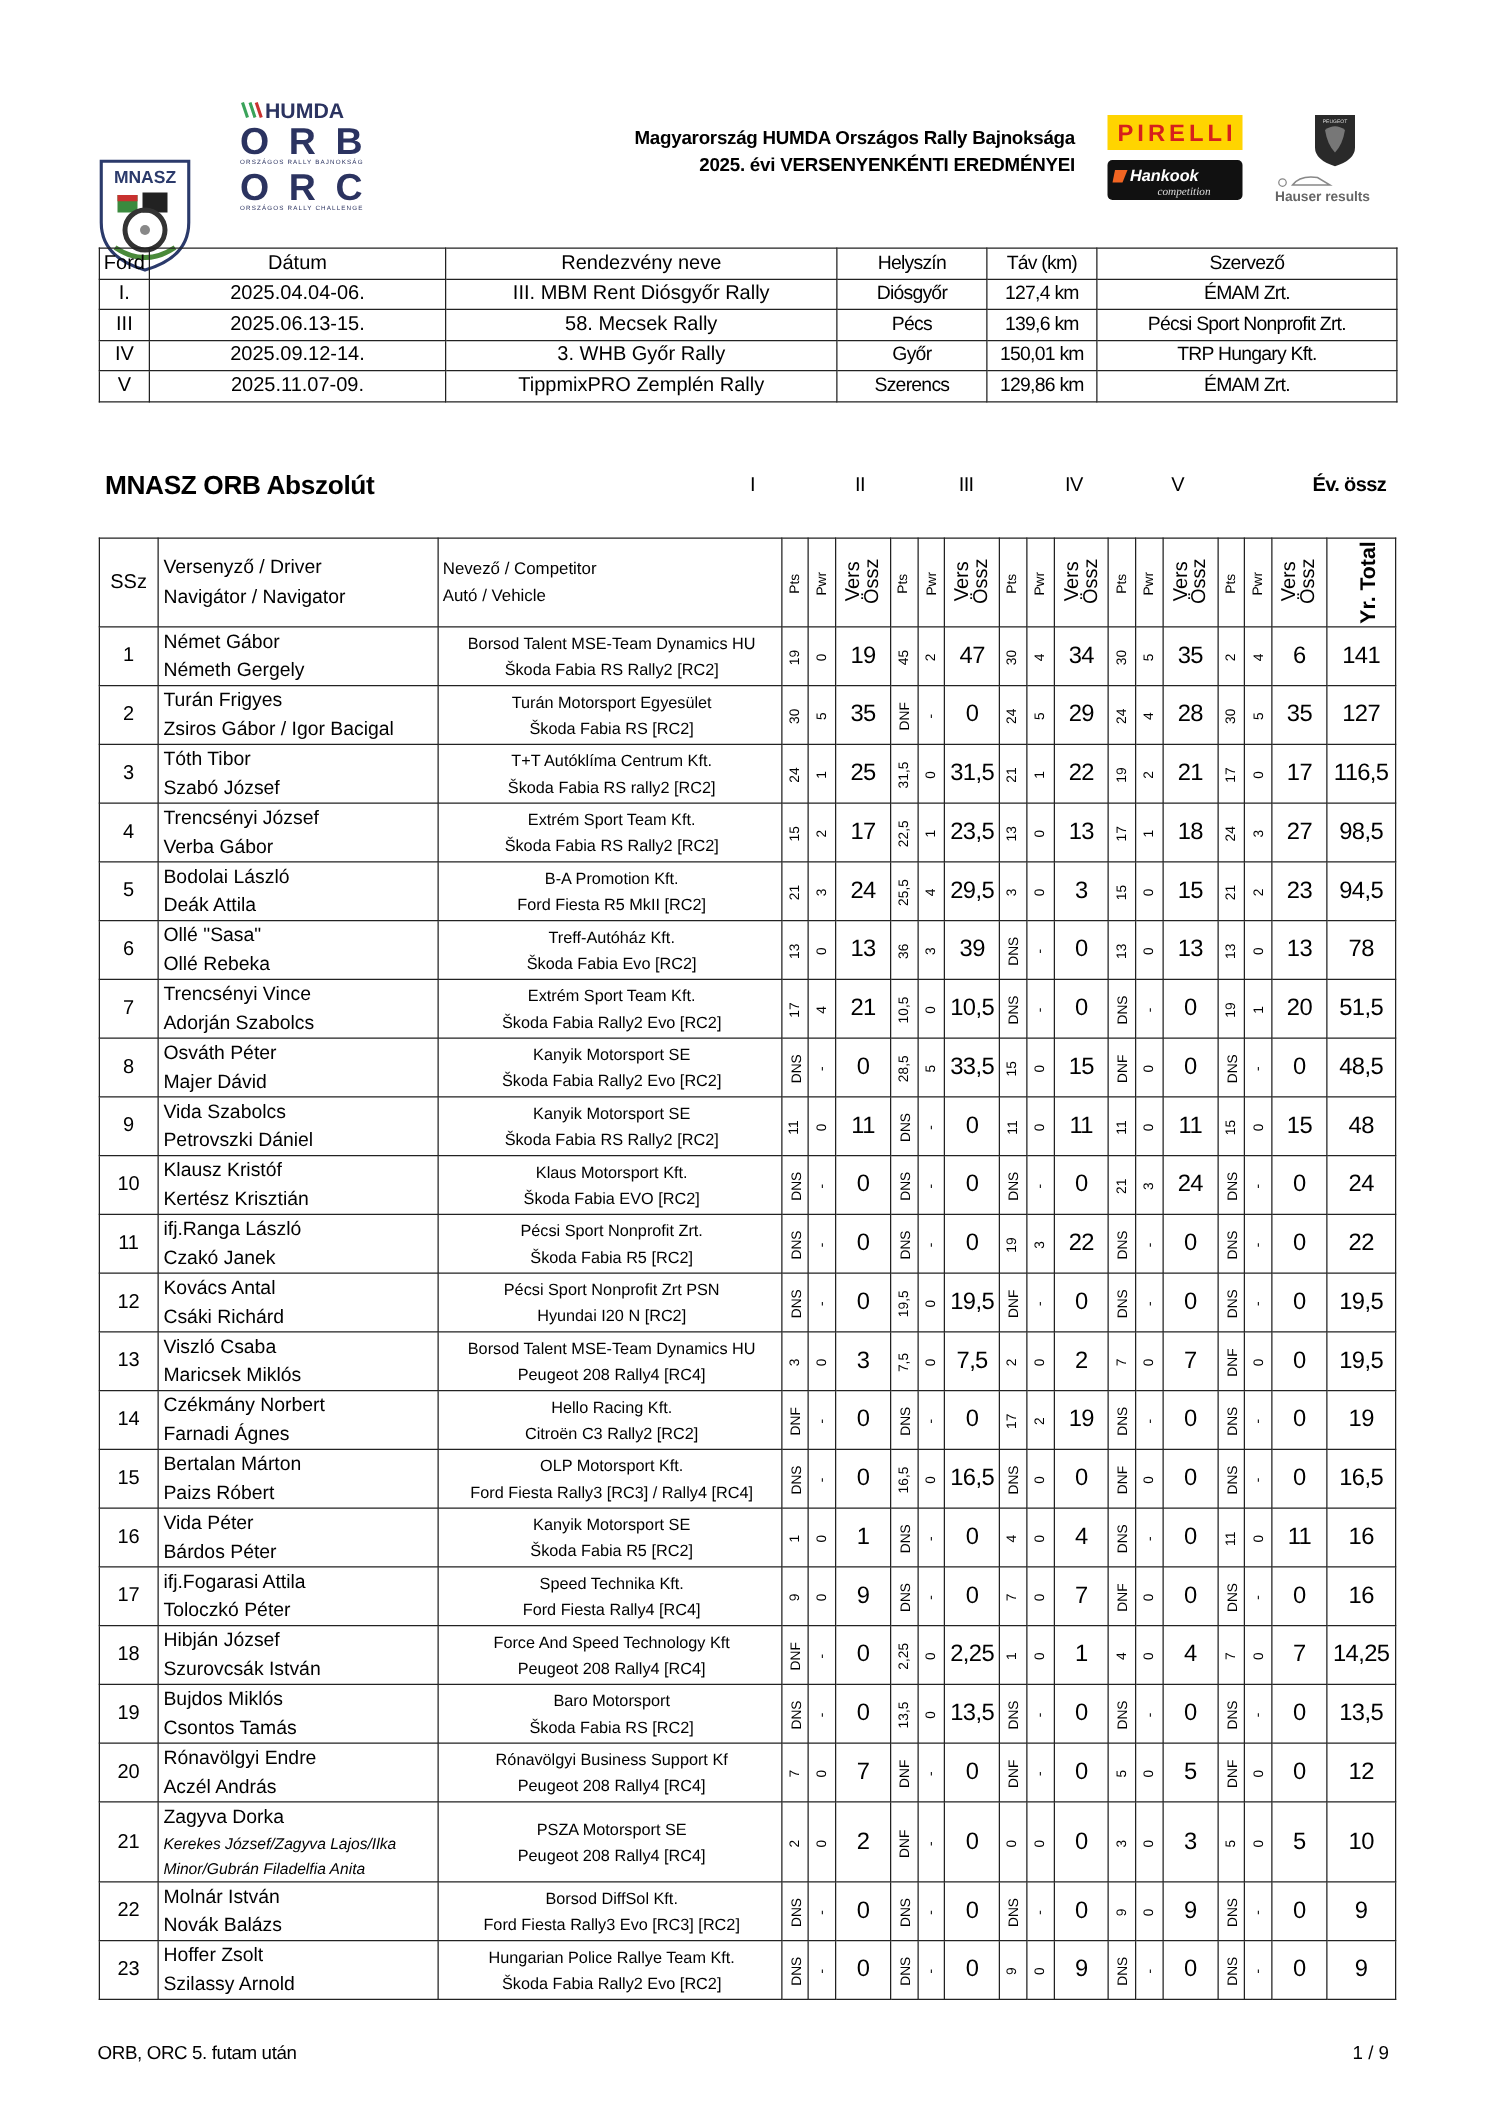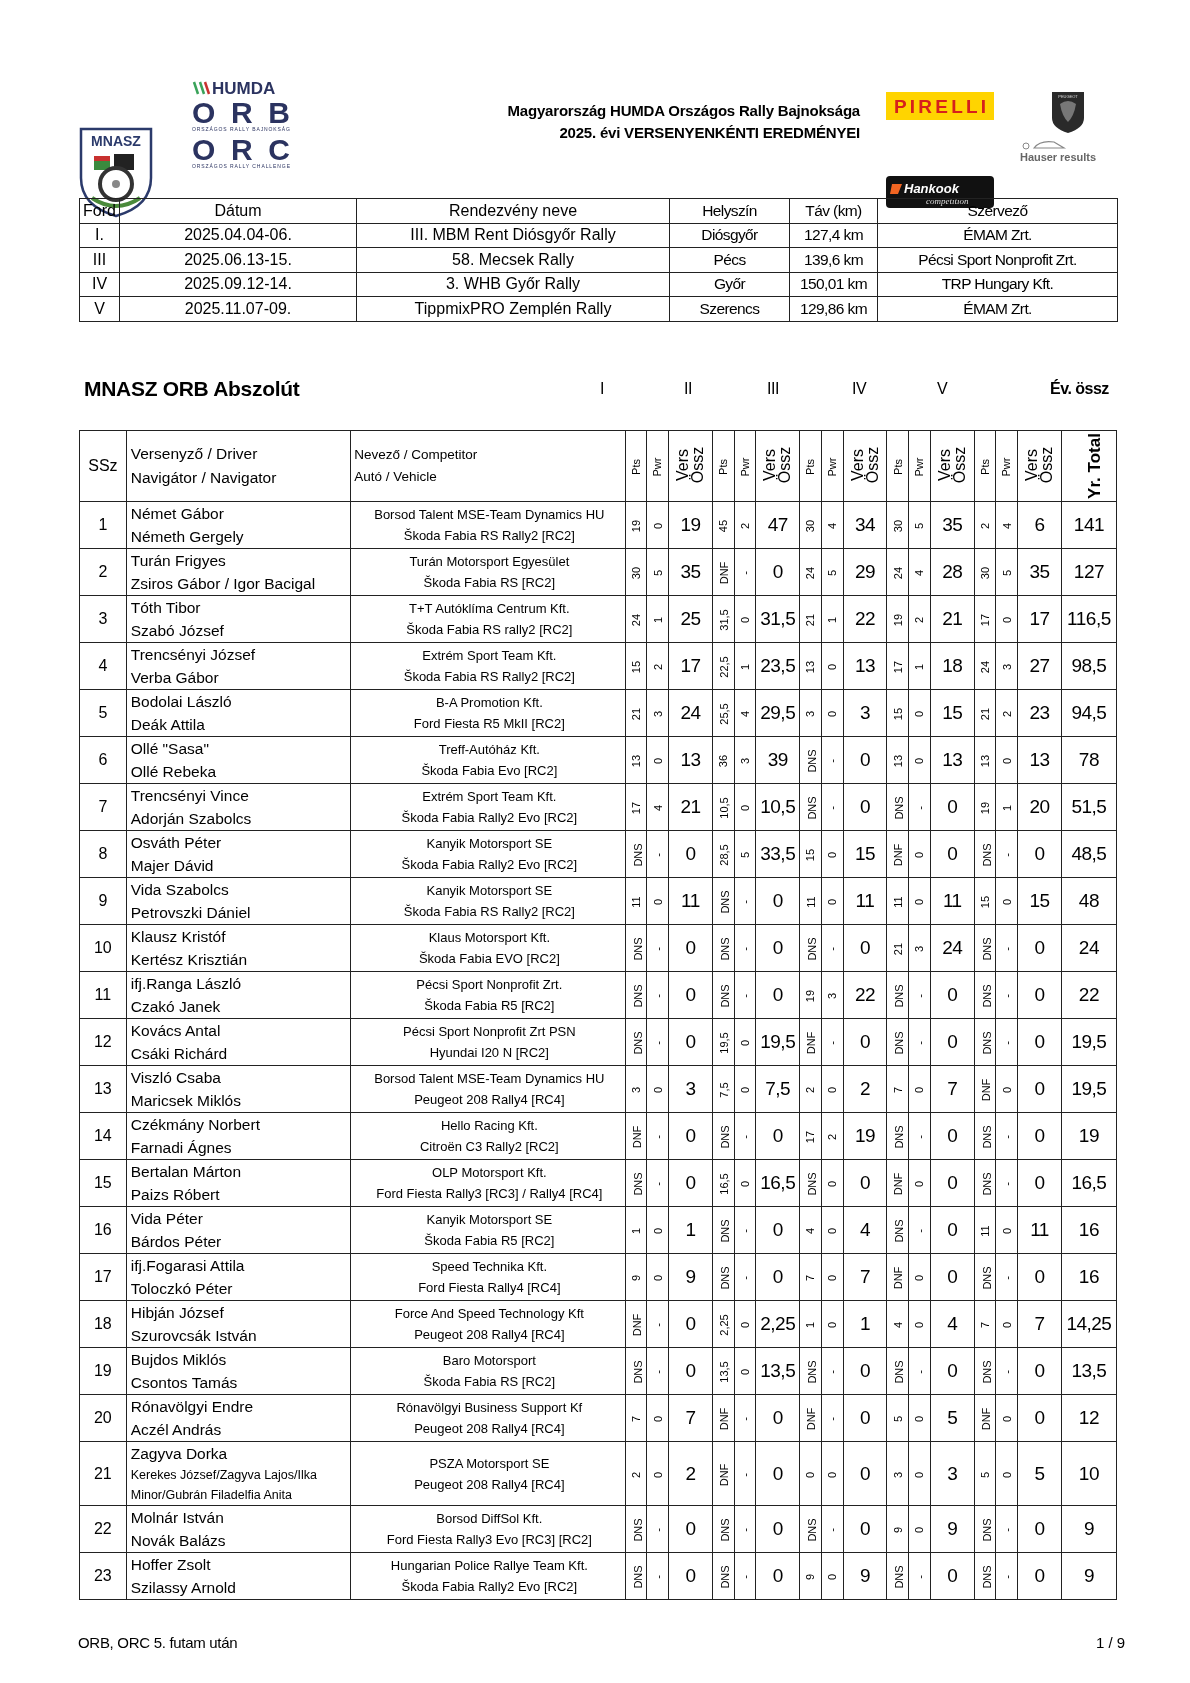--- a/index.html
+++ b/index.html
@@ -3,21 +3,21 @@
 <meta charset="utf-8">
 <style>
   html, body { margin: 0; padding: 0; background: #ffffff; }
   body { width: 1190px; height: 1683px; position: relative; font-family: "Liberation Sans", sans-serif; color: #000; overflow: hidden; }
 
   
   .logo { position: absolute; }
   #mnasz-logo { left: 78px; top: 82px; width: 76px; height: 92px; margin-top: 44px; }
   #humda-logo { left: 192px; top: 80px; width: 102px; height: 92px; }
   #pirelli-logo { left: 886px; top: 92px; width: 108px; height: 28px; background: #ffd400; }
-  #hankook-logo { left: 886px; top: 128px; width: 108px; height: 32px; background: #111; border-radius: 4px; margin-top: 48px; }
+  #hankook-logo { left: 886px; top: 128px; width: 108px; height: 32px; background: #111; border-radius: 4px; }
   #peugeot-logo { left: 1048px; top: 90px; width: 40px; height: 44px; }
   #hauser-logo { left: 1020px; top: 138px; width: 80px; height: 26px; }
 
   .header-title { position: absolute; left: 330px; width: 530px; top: 100px; text-align: right; font-family: "Liberation Sans", sans-serif; font-weight: bold; font-size: 15px; line-height: 22px; letter-spacing: -0.2px; }
 
   
   table { border-collapse: collapse; }
   #events-table { position: absolute; left: 79px; top: 198px; width: 1038px; table-layout: fixed; }
   #events-table td, #events-table th { border: 1.5px solid #222; height: 23.5px; padding: 0; font-size: 16px; font-weight: normal; text-align: center; white-space: nowrap; overflow: hidden; }
   #events-table .narrow { font-family: "Liberation Sans", sans-serif; font-size: 15.5px; letter-spacing: -0.6px; }
@@ -28,34 +28,34 @@
   #year-total-label { position: absolute; left: 1050px; top: 380px; font-size: 16px; font-weight: bold; letter-spacing: -0.5px; }
 
   
   #results-table { position: absolute; left: 79px; top: 430px; width: 1038px; table-layout: fixed; }
   #results-table td, #results-table th { border: 1.5px solid #222; padding: 0; font-weight: normal; text-align: center; vertical-align: middle; overflow: hidden; }
   #results-table thead th { height: 70px; }
   #results-table tbody tr { height: 46px; }
   #results-table tbody tr.tall { height: 61px; }
   .ssz { font-size: 16px; }
   .names { text-align: left !important; padding-left: 4px !important; font-size: 15.5px; line-height: 23px; white-space: nowrap; }
-  .names .small { font-size: 12.5px; line-height: 20px; }
+  .names .small { font-size: 12.5px; line-height: 20px; font-style: italic; }
   .comp { text-align: left; padding-left: 3px !important; font-size: 13px; line-height: 21px; white-space: nowrap; margin-left: 44px; }
   .hdr-left { text-align: left !important; padding-left: 4px !important; font-size: 15.5px; line-height: 24px; }
   .hdr-comp { text-align: left !important; padding-left: 3px !important; font-size: 13.5px; line-height: 22px; }
   .rot { display: inline-block; transform: rotate(-90deg); white-space: nowrap; }
   .rot-sm { font-size: 11px; }
   .rot-hdr-sm { font-size: 11px; }
   .rot-hdr-lg { font-size: 16px; line-height: 15px; text-align: center; }
   .rot-hdr-total { font-size: 17px; font-weight: bold; }
   .vers { font-size: 19px; letter-spacing: -0.5px; }
   .total { font-size: 19px; font-weight: bold; letter-spacing: -0.5px; }
 
   #footer-left { position: absolute; left: 78px; top: 1634px; font-size: 15px; letter-spacing: -0.3px; }
-  #footer-right { position: absolute; left: 1082px; top: 1634px; font-size: 15px; margin-left: 14px; }
+  #footer-right { position: absolute; left: 1082px; top: 1634px; font-size: 15px; }
 </style>
 </head>
 <body>
 
 <div class="logo" id="mnasz-logo">
   <svg width="76" height="92" viewBox="0 0 76 92">
     <path d="M3 3 H73 V52 Q73 80 38 90 Q3 80 3 52 Z" fill="#fff" stroke="#2b3a6b" stroke-width="2.5"></path>
     <text x="38" y="20" text-anchor="middle" font-family="Liberation Sans, sans-serif" font-weight="bold" font-size="14" fill="#2b3a6b">MNASZ</text>
     <rect x="16" y="30" width="16" height="14" fill="#3b8a3e"></rect>
     <rect x="16" y="30" width="16" height="5" fill="#c8312f"></rect>

